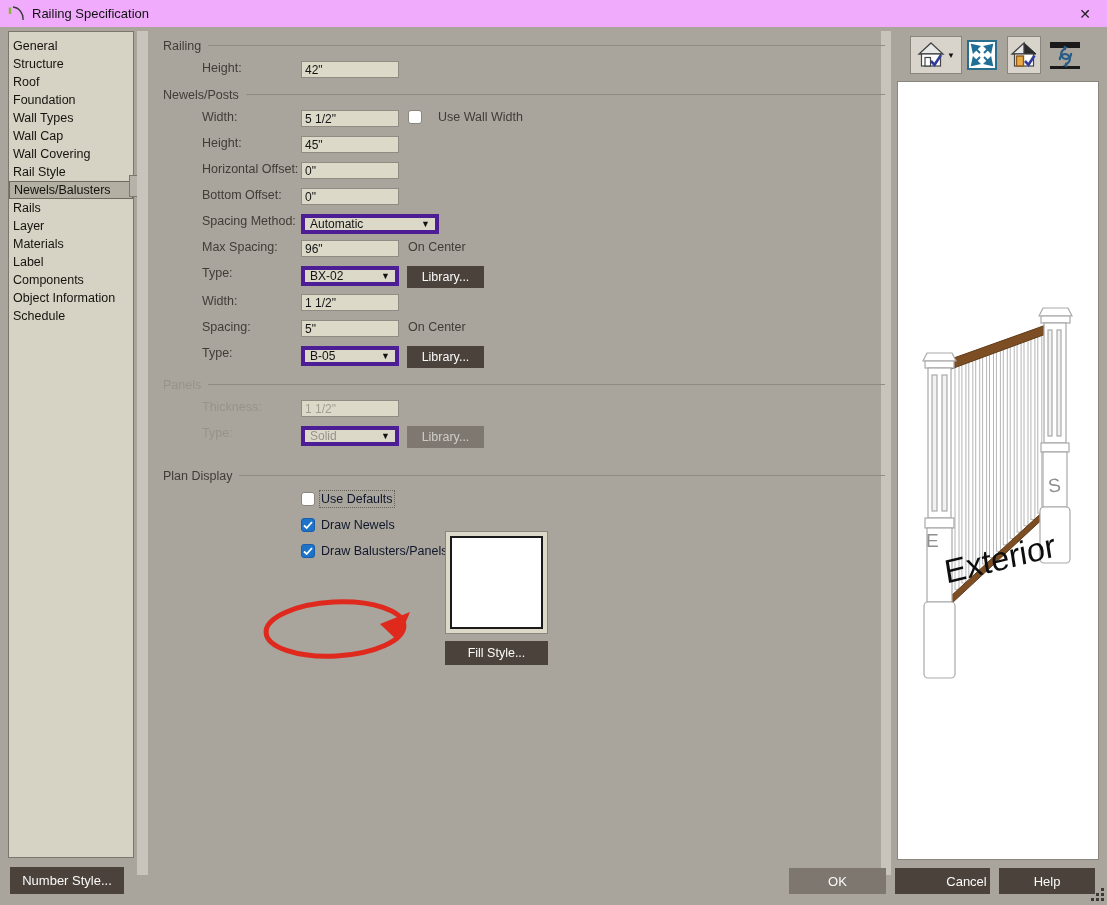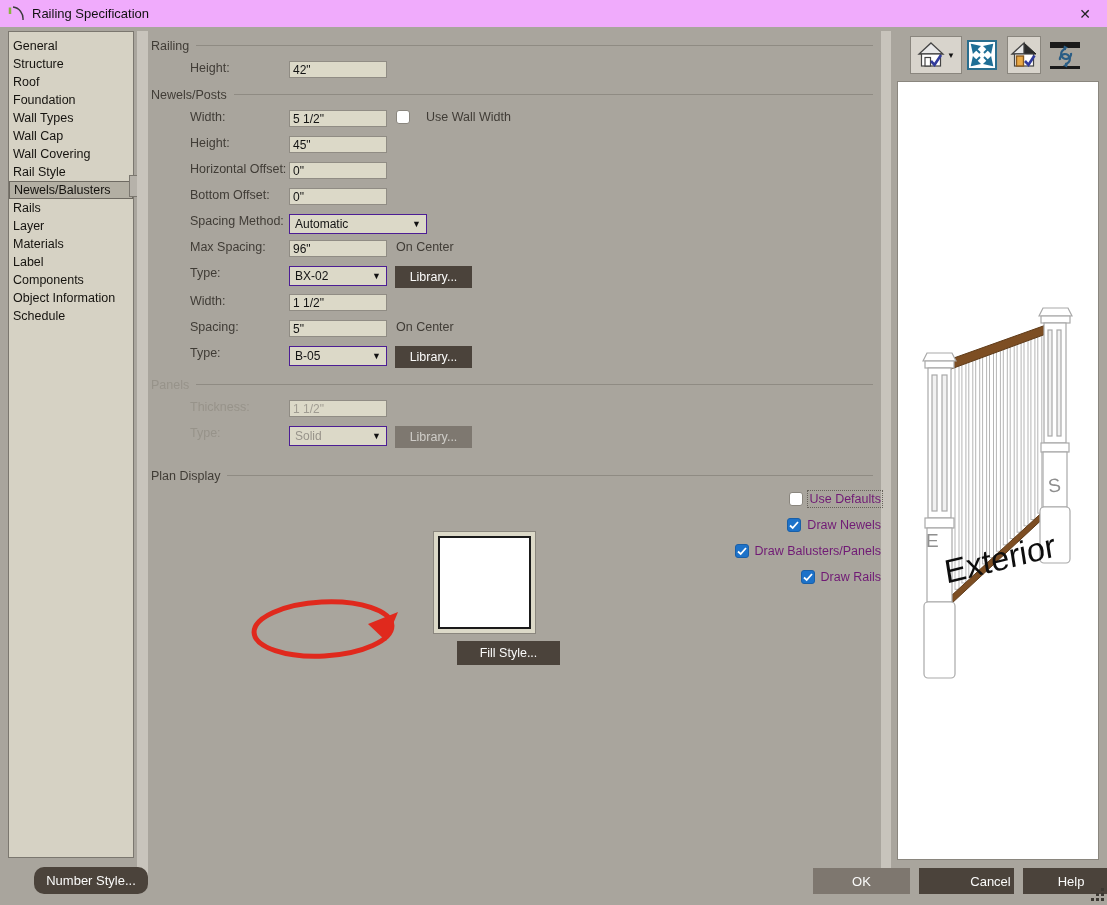--- a/index.html
+++ b/index.html
@@ -31,55 +31,55 @@
   .sidebar .item { height:18px; line-height:18px; padding-left:4px; white-space:nowrap; }
   .sidebar .item.selected {
     background:#b3afa3; border:1px solid #6e6a62; height:18px; line-height:16px;
   }
   .splitter { position:absolute; left:129px; top:175px; width:10px; height:22px;
     background:#b6b2aa; border:1px solid #7b776f; }
   .strip { position:absolute; top:31px; width:11px; height:844px; background:#c8c4bc; }
   .strip.left { left:137px; }
   .strip.right { left:881px; width:10px; }
   
-  .main { position:absolute; left:148px; top:31px; width:733px; height:844px; padding-top:7px; }
+  .main { position:absolute; left:160px; top:31px; width:733px; height:844px; padding-top:7px; }
   .ghead { display:flex; align-items:center; gap:7px; margin:0 8px 8px 3px;
     font-size:12.5px; color:#403c36; height:15px; }
   .ghead .line { flex:1; height:1px; background:#8f8b83; }
   .row { display:flex; height:17px; margin:0 0 9px 42px;
     font-size:12.5px; color:#403c36; }
   .row.tall { height:20px; margin-bottom:6px; }
   .row.btnrow { height:22px; }
   .row .lbl { width:99px; flex:0 0 99px; }
   .field {
     width:98px; height:17px; background:#dcd9c8; border:1px solid #908c84;
     font-family:"Liberation Sans",sans-serif; font-size:12px; color:#131313;
     padding:0 3px; outline:none;
   }
   .select {
-    width:98px; height:20px; background:#dcd9c8; border:1px solid #4c1d95;
+    width:98px; height:20px; background:#dcd9c8; border:4px solid #4c1d95;
     display:flex; align-items:center; justify-content:space-between;
     padding:0 5px; font-size:12px; color:#131313; cursor:default;
   }
   .select.wide { width:138px; }
   .select .caret { font-size:9px; color:#111; }
   .after-txt { margin-left:9px; }
   .btn-dark {
     background:#4b433b; color:#fbfbfa; border:none;
-    font-family:"Liberation Sans",sans-serif; font-size:12.5px; cursor:default;margin-left:24px;
+    font-family:"Liberation Sans",sans-serif; font-size:12.5px; cursor:default;
   }
   .lib { width:77px; height:22px; margin-left:8px; }
   
   .disabled .lbl, .disabled .ghead-label { color:#97938a; }
   .disabled .field { color:#a09c92; }
   .disabled .select { color:#97938a; }
   .disabled .btn-dark { opacity:0.45; }
   
   .cbrow { display:flex; align-items:center; height:16px; margin:0 0 10px 141px;
-    font-size:12.5px; color:#701a75;justify-content:flex-end; }
+    font-size:12.5px; color:#0f172a; }
   .cb { width:14px; height:14px; border:1px solid #8a867e; border-radius:3px;
     background:#fff; margin-right:6px; display:flex; align-items:center;
     justify-content:center; flex:0 0 14px; }
   .cb svg { display:none; }
   .cb.checked { background:#1d72c9; border-color:#195fa8; }
   .cb.checked svg { display:block; }
   .focus-dotted { outline:1px dotted #66625a; outline-offset:1px; }
   
   .fillbox { position:absolute; left:285px; top:500px; width:103px; height:103px;
     border:1px solid #8a867e; background:#dcd9c8; padding:4px; }
@@ -93,21 +93,21 @@
     display:flex; align-items:center; justify-content:center; gap:2px; }
   .tb-flat { position:absolute; display:flex; align-items:center; justify-content:center; }
   .viewport { position:absolute; left:0; top:50px; width:202px; height:779px;
     background:#fff; border:1px solid #8a867e; overflow:hidden; }
   .viewport svg.scene { position:absolute; left:0; top:0; }
   .lab-dir { position:absolute; color:#8f8f8f; font-size:19px; }
   .lab-exterior { position:absolute; left:6px; top:458px; width:192px; text-align:center;
     font-size:33px; color:#0d0d0d; transform:rotate(-14deg) skewX(-5deg); }
   
   .footer-btn { position:absolute; height:26px; font-size:13px; }
-  #btn-number-style { left:10px; top:867px; width:114px; height:27px;border-radius:10px; }
+  #btn-number-style { left:10px; top:867px; width:114px; height:27px; }
   #btn-ok { left:789px; top:868px; width:97px; background:#7e776f; }
   #btn-cancel { left:895px; top:868px; width:95px;padding-left:48px; }
   #btn-help { left:999px; top:868px; width:96px; }
   .grip { position:absolute; left:1091px; top:888px; }
 </style>
 </head>
 <body>
 
 <div class="titlebar">
   <svg width="16" height="16">
@@ -252,28 +252,20 @@
     <span>Draw Newels</span>
   </div>
   <div class="cbrow">
     <span class="cb checked">
       <svg width="10" height="9" viewBox="0 0 10 9">
           <path d="M1,4.5 L3.7,7 L9,1" stroke="#fff" stroke-width="1.8" fill="none"></path>
         </svg>
     </span>
     <span>Draw Balusters/Panels</span>
   </div>
-  <div class="cbrow">
-    <span class="cb checked">
-      <svg width="10" height="9" viewBox="0 0 10 9">
-          <path d="M1,4.5 L3.7,7 L9,1" stroke="#fff" stroke-width="1.8" fill="none"></path>
-        </svg>
-    </span>
-    <span>Draw Rails</span>
-  </div>
 
   <div class="fillbox">
       <div class="inner"></div>
     </div>
   <button class="btn-dark fillstyle-btn">Fill Style...</button>
 
   <svg class="annotation" width="176" height="80" viewBox="0 0 176 80">
     <ellipse cx="77" cy="33" rx="69" ry="27" fill="none" stroke="#e0291d" stroke-width="5" transform="rotate(-3 77 33)" stroke-linecap="round"></ellipse>
     <polygon points="152,16 122,28 140,45" fill="#e0291d"></polygon>
   </svg>

